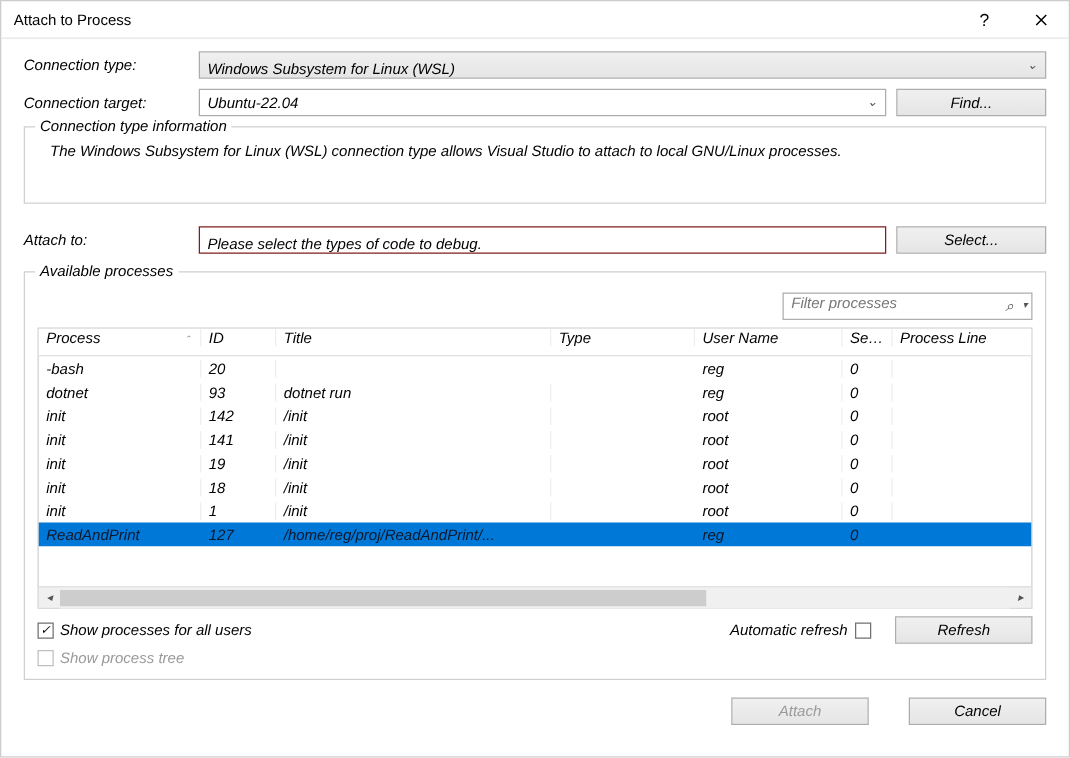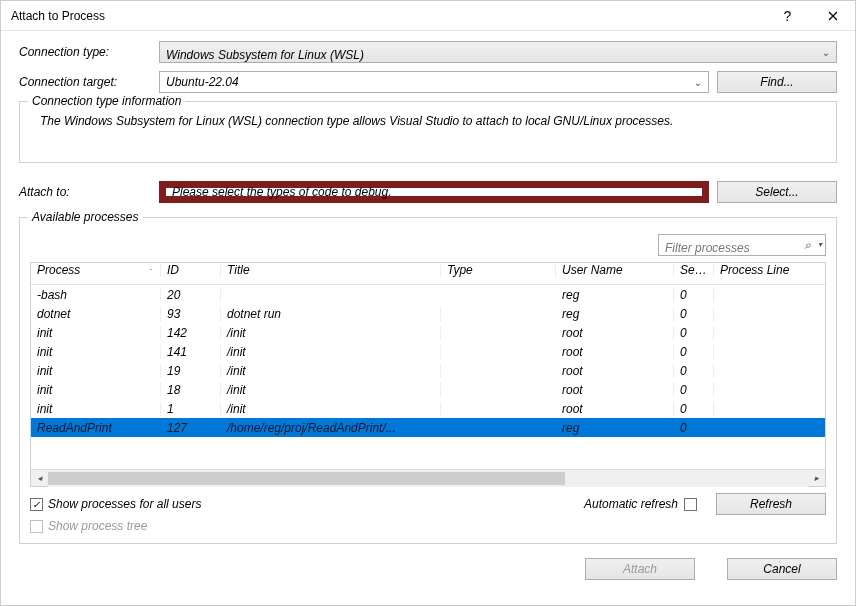--- a/index.html
+++ b/index.html
@@ -75,31 +75,31 @@
   position: absolute;
   top: -8px; left: 8px;
   background: #fff;
   padding: 0 4px;
   font-size: 12px;
 }
 .info-text { color: #000; font-size: 12px; margin-top: 2px; }
 .attach-input {
   flex: 1;
   height: 22px;
-  border: 7px solid #7f1d1d;
-  background: #fff;
-  display: flex; align-items: center;
+  border: 1px solid #7f1d1d;
+  background: #fff;
+  display: flex; align-items: flex-end;
   padding: 0 6px;
 }
 .filter-row { display: flex; justify-content: flex-end; margin: 6px 0 6px 0; }
 .filter-box {
-  width: 168px; height: 22px;
+  width: 200px; height: 22px;
   border: 1px solid #adadad;
   background: #fff;
-  display: flex; align-items: flex-end;
+  display: flex; align-items: flex-start;
   padding: 0 22px 0 6px;
   color: #777;
   position: relative;
 }
 .filter-box .mag { position: absolute; right: 14px; top: 50%; transform: translateY(-50%); color: #555; font-size: 12px;}
 .filter-box .drop { position: absolute; right: 3px; top: 50%; transform: translateY(-58%); color: #555; font-size: 8px;}
 .table-wrap {
   border: 1px solid #d0d0d0;
   background: #fff;
 }

